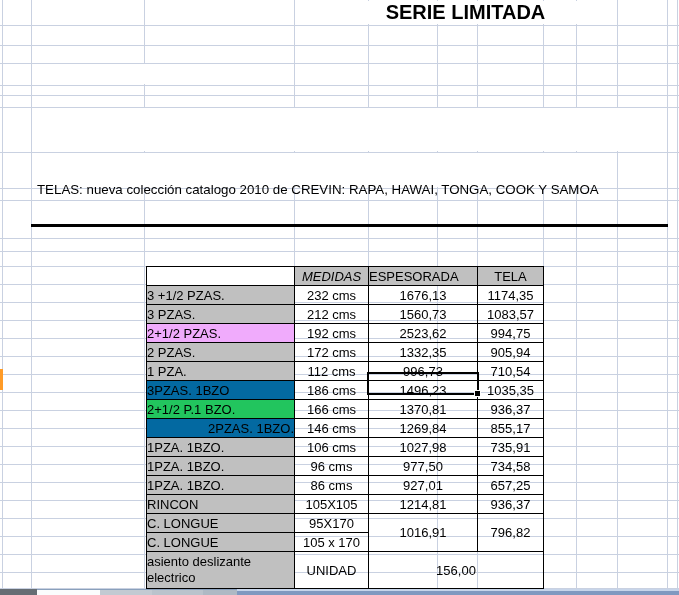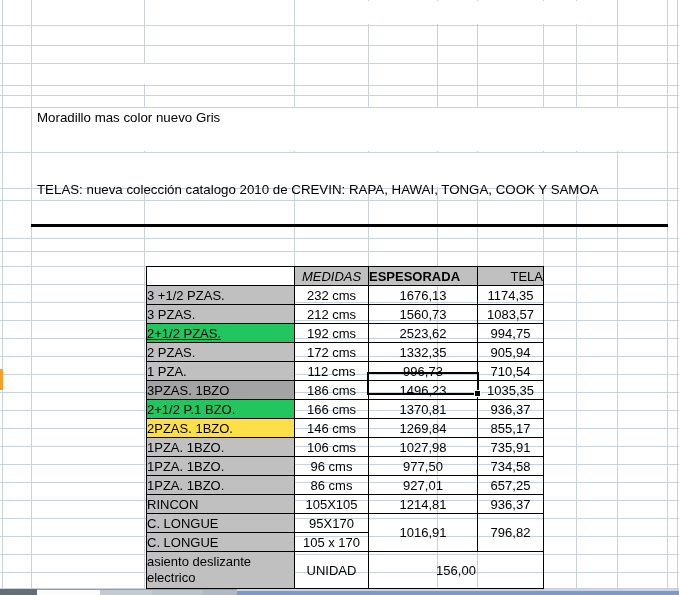--- a/index.html
+++ b/index.html
@@ -19,22 +19,22 @@
   table.price{position:absolute;left:146px;top:266px;border-collapse:collapse;table-layout:fixed;
          font-size:13px;}
   table.price td{border:1px solid #000;padding:0;overflow:hidden;vertical-align:middle;height:18px;line-height:15px;}
   table.price tr.tall td{height:36px;}
   td.lab{text-align:left;padding-left:3px;}
   td.med{text-align:center;}
   td.num{text-align:center;}
   td.espL{border-left:2px solid #000;}
   td.ghost{border-top:none;border-left:none;background:#fff;}
   td.hmed{font-style:italic;text-align:center;}
-  td.hesp{text-align:left;padding-left:2px;font-weight:bold;}
-  td.htela{text-align:right;padding-left:4px;}
+  td.hesp{text-align:left;padding-left:2px;}
+  td.htela{text-align:center;padding-left:4px;}
   .cursor{position:absolute;left:367px;top:372px;width:108px;height:19px;border:2px solid #000;z-index:5;}
   .handle{position:absolute;right:-4px;bottom:-4px;width:5px;height:5px;background:#000;border:1px solid #fff;}
   .tabbar{position:absolute;left:0;top:589px;width:679px;height:6px;}
   .tabbar .seg{position:absolute;top:0;height:6px;}
 </style>
 </head>
 <body>
 
 <div id="sheet">
   <div id="grid">
@@ -79,24 +79,24 @@
       <div class="hline" style="top: 464px; background: rgb(201, 209, 225);"></div>
       <div class="hline" style="top: 482px; background: rgb(201, 209, 225);"></div>
       <div class="hline" style="top: 500px; background: rgb(201, 209, 225);"></div>
       <div class="hline" style="top: 518px; background: rgb(201, 209, 225);"></div>
       <div class="hline" style="top: 536px; background: rgb(201, 209, 225);"></div>
       <div class="hline" style="top: 554px; background: rgb(201, 209, 225);"></div>
       <div class="hline" style="top: 572px; background: rgb(201, 209, 225);"></div>
       <div class="hline" style="top: 588px; background: rgb(201, 209, 225);"></div>
     </div>
 
+  <div class="title">SERIE LIMITADA</div>
 
 
   <div class="pielwrap">
-    <div>Moradillo mas color nuevo Gris</div>
   </div>
 
   <div class="note" style="left:37px;top:182px">TELAS: nueva colección catalogo 2010 de CREVIN: RAPA, HAWAI, TONGA, COOK Y SAMOA</div>
 
   <div class="thickrule"></div>
 
   <div class="rowmarker" style="background: rgb(255, 155, 39);"></div>
 
   <table class="price">
     <colgroup>
@@ -118,51 +118,51 @@
           <td class="num espL">1676,13</td>
           <td class="num">1174,35</td>
         </tr>
         <tr>
           <td class="lab" style="background: rgb(192, 192, 192);">3 PZAS.</td>
           <td class="med">212 cms</td>
           <td class="num espL">1560,73</td>
           <td class="num">1083,57</td>
         </tr>
         <tr>
-          <td class="lab" style="background: #22c55e; text-decoration: underline;">2+1/2 PZAS.</td>
+          <td class="lab" style="background: #f0abfc;">2+1/2 PZAS.</td>
           <td class="med">192 cms</td>
           <td class="num espL">2523,62</td>
           <td class="num">994,75</td>
         </tr>
         <tr>
           <td class="lab" style="background: rgb(192, 192, 192);">2 PZAS.</td>
           <td class="med">172 cms</td>
           <td class="num espL">1332,35</td>
           <td class="num">905,94</td>
         </tr>
         <tr>
           <td class="lab" style="background: rgb(192, 192, 192);">1 PZA.</td>
           <td class="med">112 cms</td>
           <td class="num espL">996,73</td>
           <td class="num">710,54</td>
         </tr>
         <tr>
-          <td class="lab" style="background: #a3a3a3;">3PZAS. 1BZO</td>
+          <td class="lab" style="background: #0369a1;">3PZAS. 1BZO</td>
           <td class="med">186 cms</td>
           <td class="num espL">1496,23</td>
           <td class="num">1035,35</td>
         </tr>
         <tr>
           <td class="lab" style="background: #22c55e;">2+1/2 P.1 BZO.</td>
           <td class="med">166 cms</td>
           <td class="num espL">1370,81</td>
           <td class="num">936,37</td>
         </tr>
         <tr>
-          <td class="lab" style="background: #fde047;">2PZAS. 1BZO.</td>
+          <td class="lab" style="background: #0369a1; text-align: right;">2PZAS. 1BZO.</td>
           <td class="med">146 cms</td>
           <td class="num espL">1269,84</td>
           <td class="num">855,17</td>
         </tr>
         <tr>
           <td class="lab" style="background: rgb(192, 192, 192);">1PZA. 1BZO.</td>
           <td class="med">106 cms</td>
           <td class="num espL">1027,98</td>
           <td class="num">735,91</td>
         </tr>

